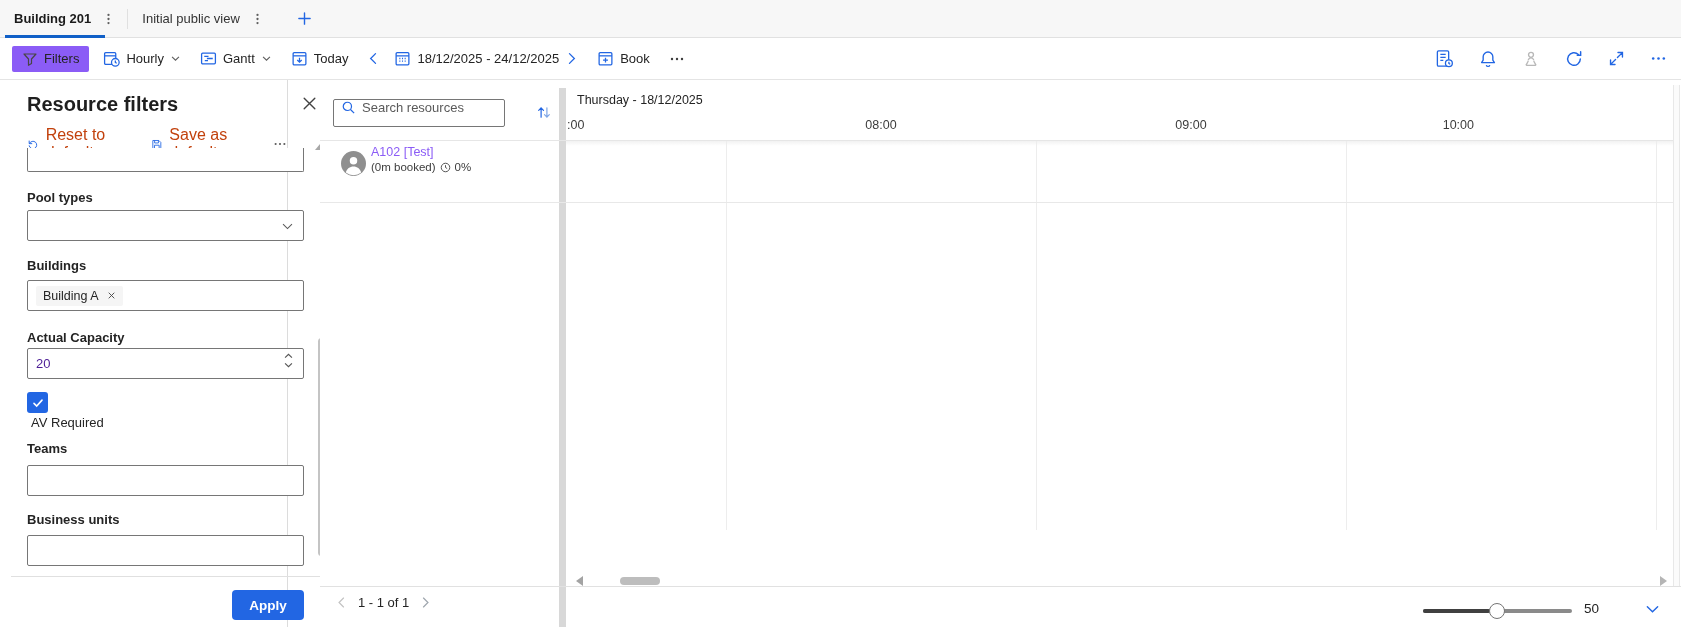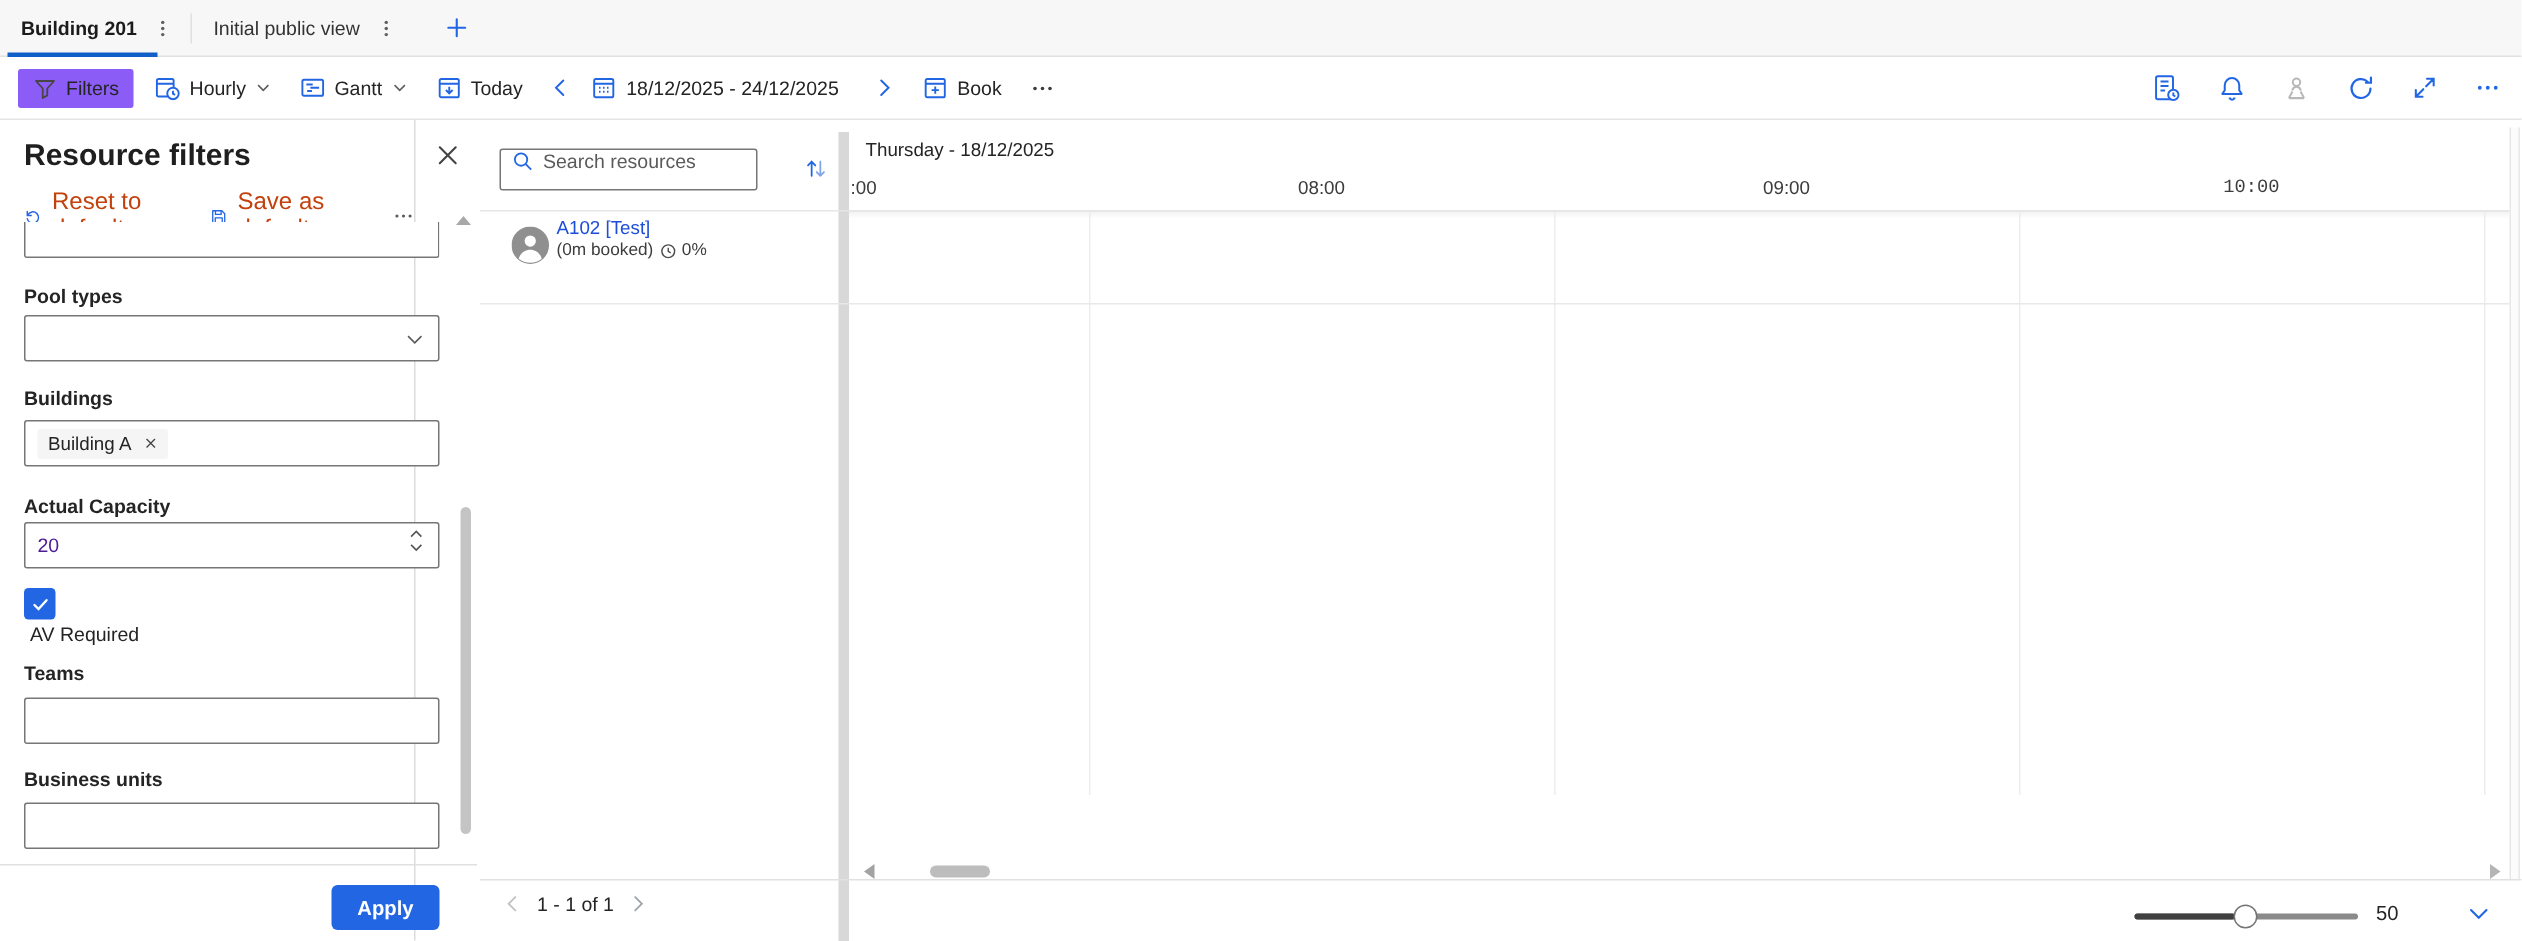--- a/index.html
+++ b/index.html
@@ -25,21 +25,21 @@
     margin-right:19px; white-space:nowrap; cursor:pointer; }
   .tb-filters { background:#8b5cf6; border-radius:2px; padding:5px 10px; margin-right:14px; }
   .tb-date { font-size:13px; }
   .tb-right { margin-left:auto; display:flex; align-items:center; gap:25px; }
   .tb-right > * { cursor:pointer; }
 
   
   .main { position:absolute; left:0; top:80px; width:1681px; height:547px; background:#fff; }
 
   
-  .fpanel { position:absolute; left:0; top:0; width:277px; height:547px; background:#fff;
+  .fpanel { position:absolute; left:11px; top:0; width:277px; height:547px; background:#fff;
     border-right:1px solid #dcdcdc; }
   .fp-title { position:absolute; left:16px; top:13px; font-size:20px; font-weight:600; color:#1f1f1f; }
   .fp-close { position:absolute; left:288px; top:13px; padding:2px; cursor:pointer; }
   .fp-actions { position:absolute; left:16px; top:46px; display:flex; align-items:center; gap:18px; }
   .fp-action { display:flex; align-items:center; gap:7px; font-size:16px; color:#c2410c; cursor:pointer; }
   .fp-label { position:absolute; font-size:13px; font-weight:600; color:#242424; }
   .fp-field { position:absolute; left:16px; width:277px; height:31px; border:1px solid #767676;
     border-radius:2px; background:#fff; display:flex; align-items:center; padding:0 8px; }
   .fp-field input { border:none; outline:none; width:100%; font-size:13px; font-family:Liberation Sans, sans-serif; color:#4c1d95; background:transparent; }
   .fp-chevron { position:absolute; right:9px; top:9px; }
@@ -62,35 +62,35 @@
     border-left:5px solid transparent; border-right:5px solid transparent; border-bottom:6px solid #a8a8a8; }
 
   
   .rpane { position:absolute; left:320px; top:0; width:239px; height:547px; background:#fff; }
   .search-box { position:absolute; left:13px; top:19px; width:172px; height:28px; border:1px solid #767676;
     border-radius:2px; display:flex; align-items:flex-start; padding:0 7px; gap:6px; background:#fff; }
   .search-box input { border:none; outline:none; flex:1; min-width:0; font-size:13px; font-family:inherit; color:#242424; }
   .search-box input::placeholder { color:#5a5a5a; opacity:1; }
   .sort-btn { position:absolute; left:216px; top:24px; cursor:pointer; }
   .res-avatar { position:absolute; left:21px; top:71px; }
-  .res-name { position:absolute; left:51px; top:65px; font-size:12.5px; color:#1d4ed8; }
+  .res-name { position:absolute; left:51px; top:65px; font-size:12.5px; color:#8b5cf6; }
   .res-sub { position:absolute; left:51px; top:81px; font-size:11.5px; color:#3d3d3d;
     display:flex; align-items:center; gap:4px; }
 
   
   .strip { position:absolute; left:559px; top:8px; width:7px; height:578px; background:#d8d8d8; }
 
   
   .grid { position:absolute; left:566px; top:0; width:1107px; height:547px; background:#fff; }
   .day-header { position:absolute; left:11px; top:13px; font-size:12.5px; color:#242424; }
   .time-label { position:absolute; top:38px; font-size:12.5px; color:#3d3d3d; }
   .tl0 { left:1px; }
   .tl1 { left:290px; width:50px; text-align:center; }
   .tl2 { left:600px; width:50px; text-align:center; }
-  .tl3 { left:910px; width:50px; text-align:center;font-family:Liberation Mono, monospace; }
+  .tl3 { left:858px; width:50px; text-align:right; }
   .grid-headline { position:absolute; left:0; top:60px; width:1107px; height:1px; background:#e4e4e4; }
   .grid-shadow { position:absolute; left:0; top:61px; width:1107px; height:5px;
     background:linear-gradient(rgba(0,0,0,0.05), rgba(0,0,0,0)); }
   .vline { position:absolute; top:60px; width:1px; height:390px; background:#ededed; }
   .v1 { left:160px; } .v2 { left:470px; } .v3 { left:780px; } .v4 { left:1090px; }
 
   .pane-headline { position:absolute; left:320px; top:60px; width:1353px; height:1px; background:#e6e6e6; }
   .row-line { position:absolute; left:320px; top:122px; width:1353px; height:1px; background:#e8e8e8; }
   .pane-bottomline { position:absolute; left:320px; top:506px; width:1361px; height:1px; background:#e1e1e1; }
 
@@ -195,21 +195,21 @@
           <path d="M8 7.3v4.2M5.9 9.4L8 11.5l2.1-2.1"></path>
         </g>
       </svg>
     <span>Today</span>
   </div>
   <div class="tb-item" style="margin-right:14px;">
     <svg width="13" height="13" viewBox="0 0 16 16">
         <path d="M10.5 2L4.5 8l6 6" fill="none" stroke="#2266e3" stroke-width="1.6" stroke-linecap="round"></path>
       </svg>
   </div>
-  <div class="tb-item" style="margin-right:24px;">
+  <div class="tb-item" style="margin-right:6px;">
     <svg width="17" height="17" viewBox="0 0 16 16">
         <g fill="none" stroke="#2266e3" stroke-width="1.2">
           <rect x="2" y="2.5" width="12" height="11.5" rx="1"></rect>
           <path d="M2 5.5h12M5 8h1M7.5 8h1M10 8h1M5 10.5h1M7.5 10.5h1M10 10.5h1"></path>
         </g>
       </svg>
     <span class="tb-date">18/12/2025 - 24/12/2025</span>
   </div>
   <div class="tb-item">
     <svg width="13" height="13" viewBox="0 0 16 16">

